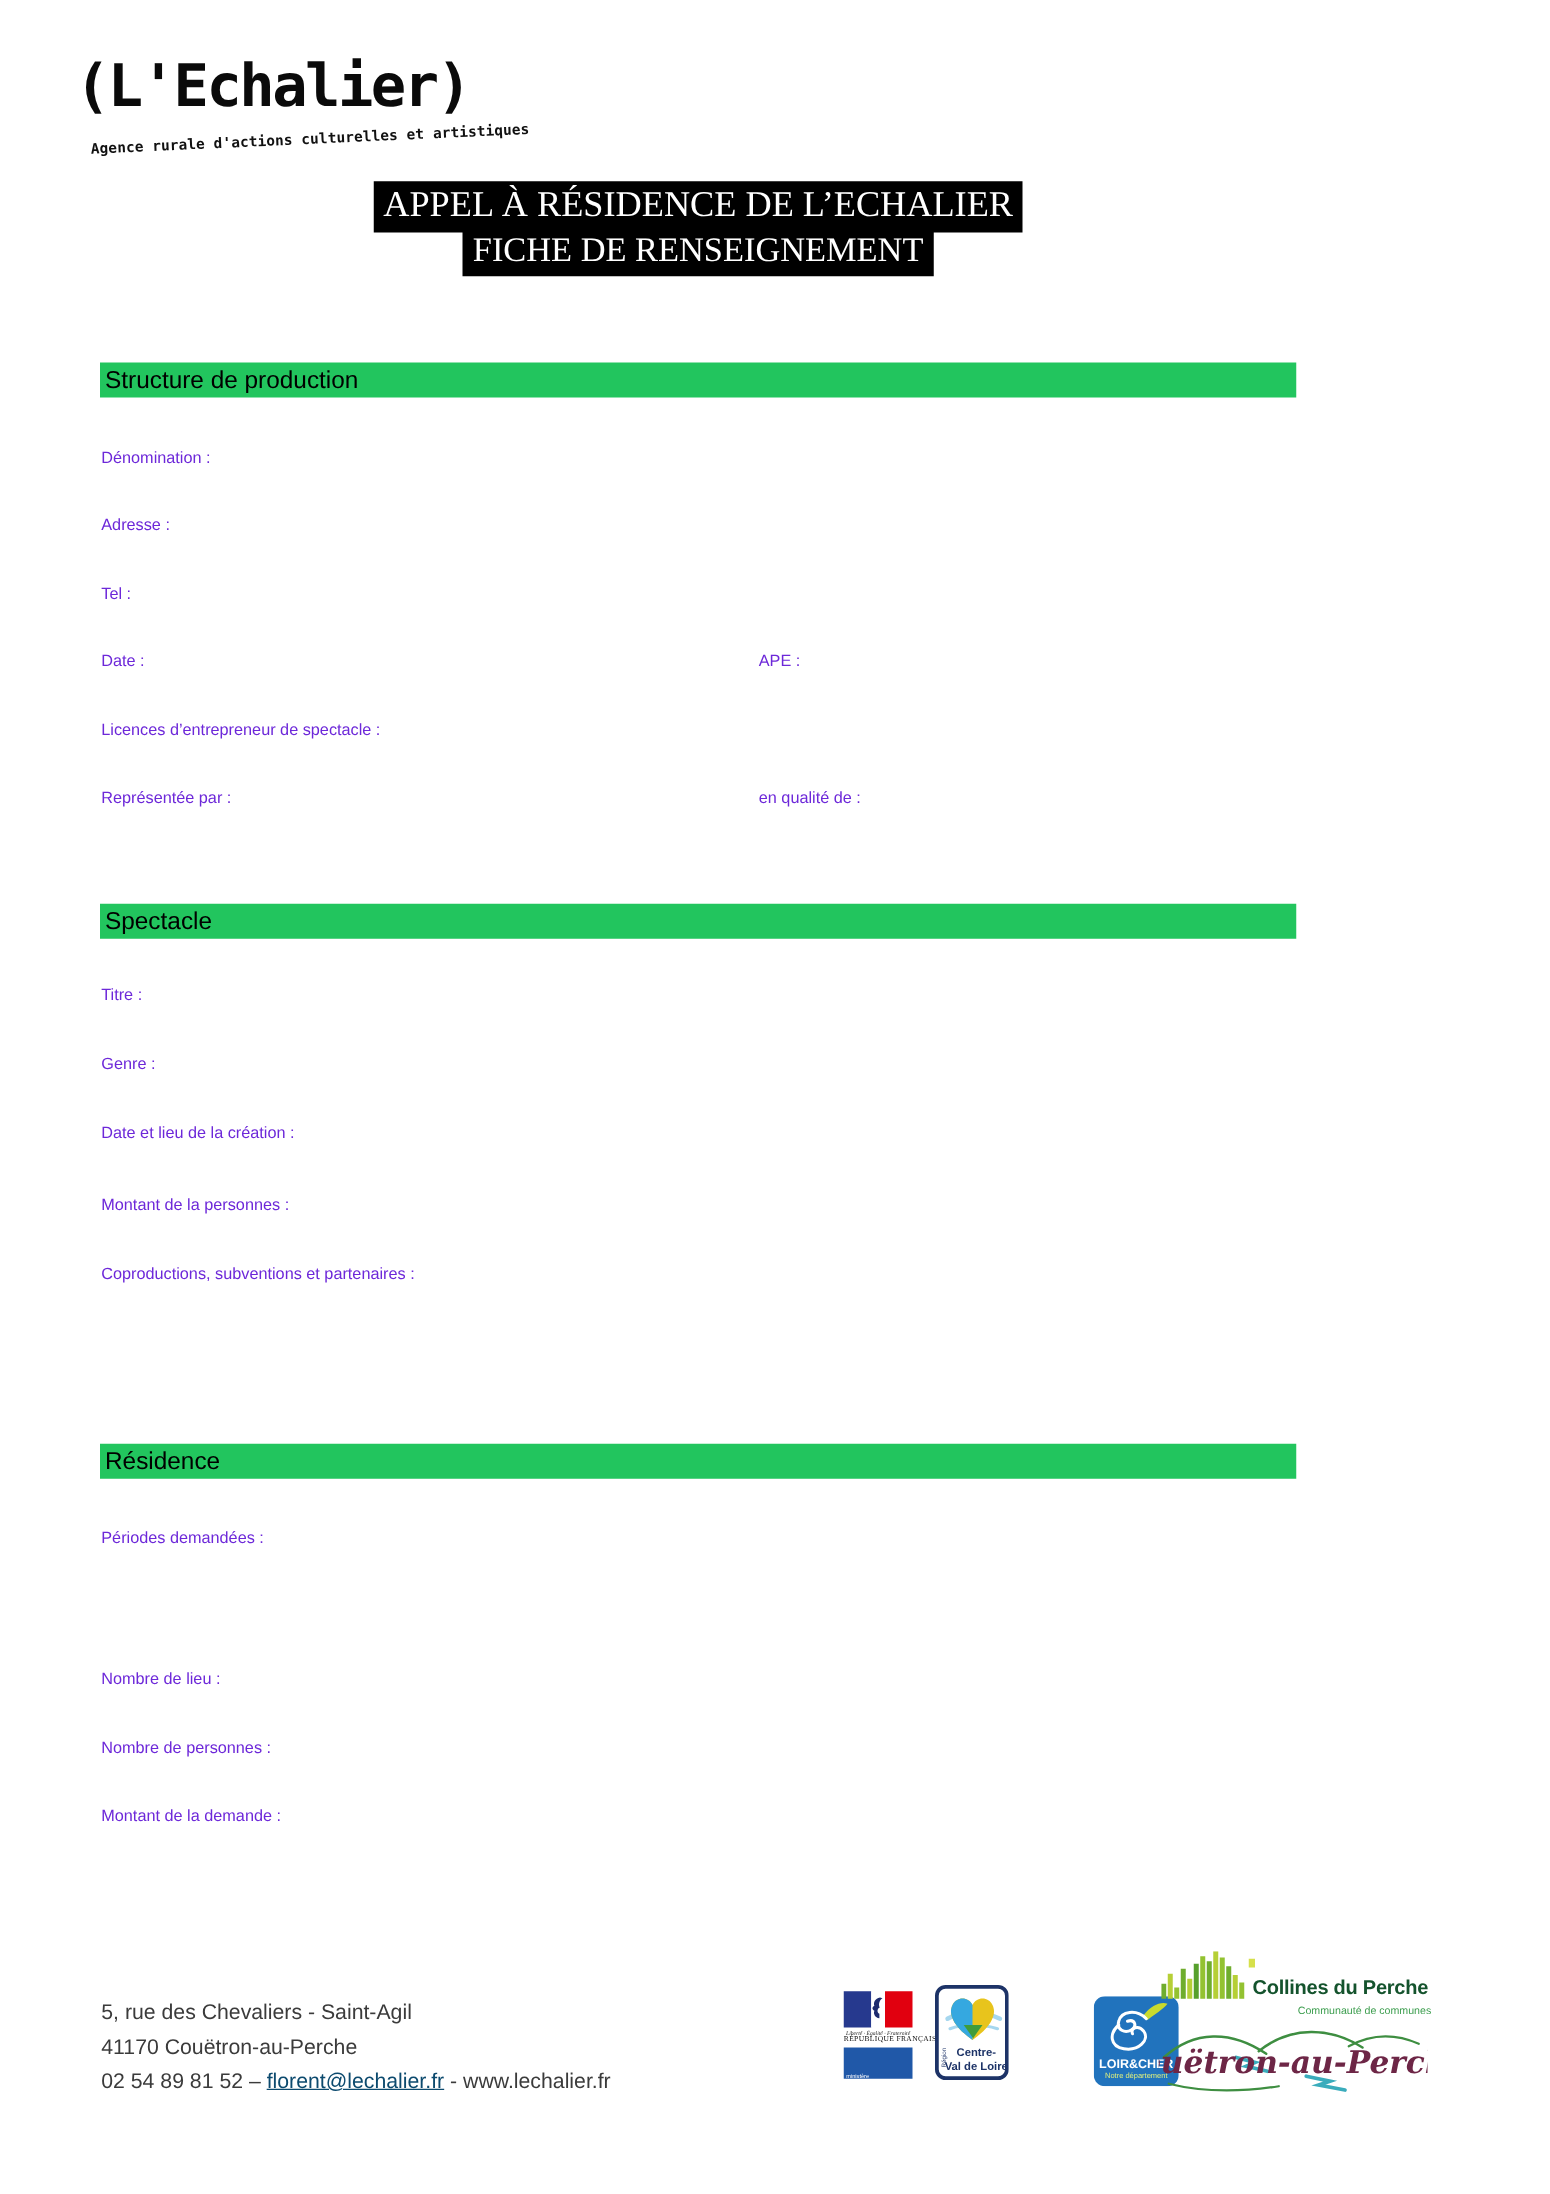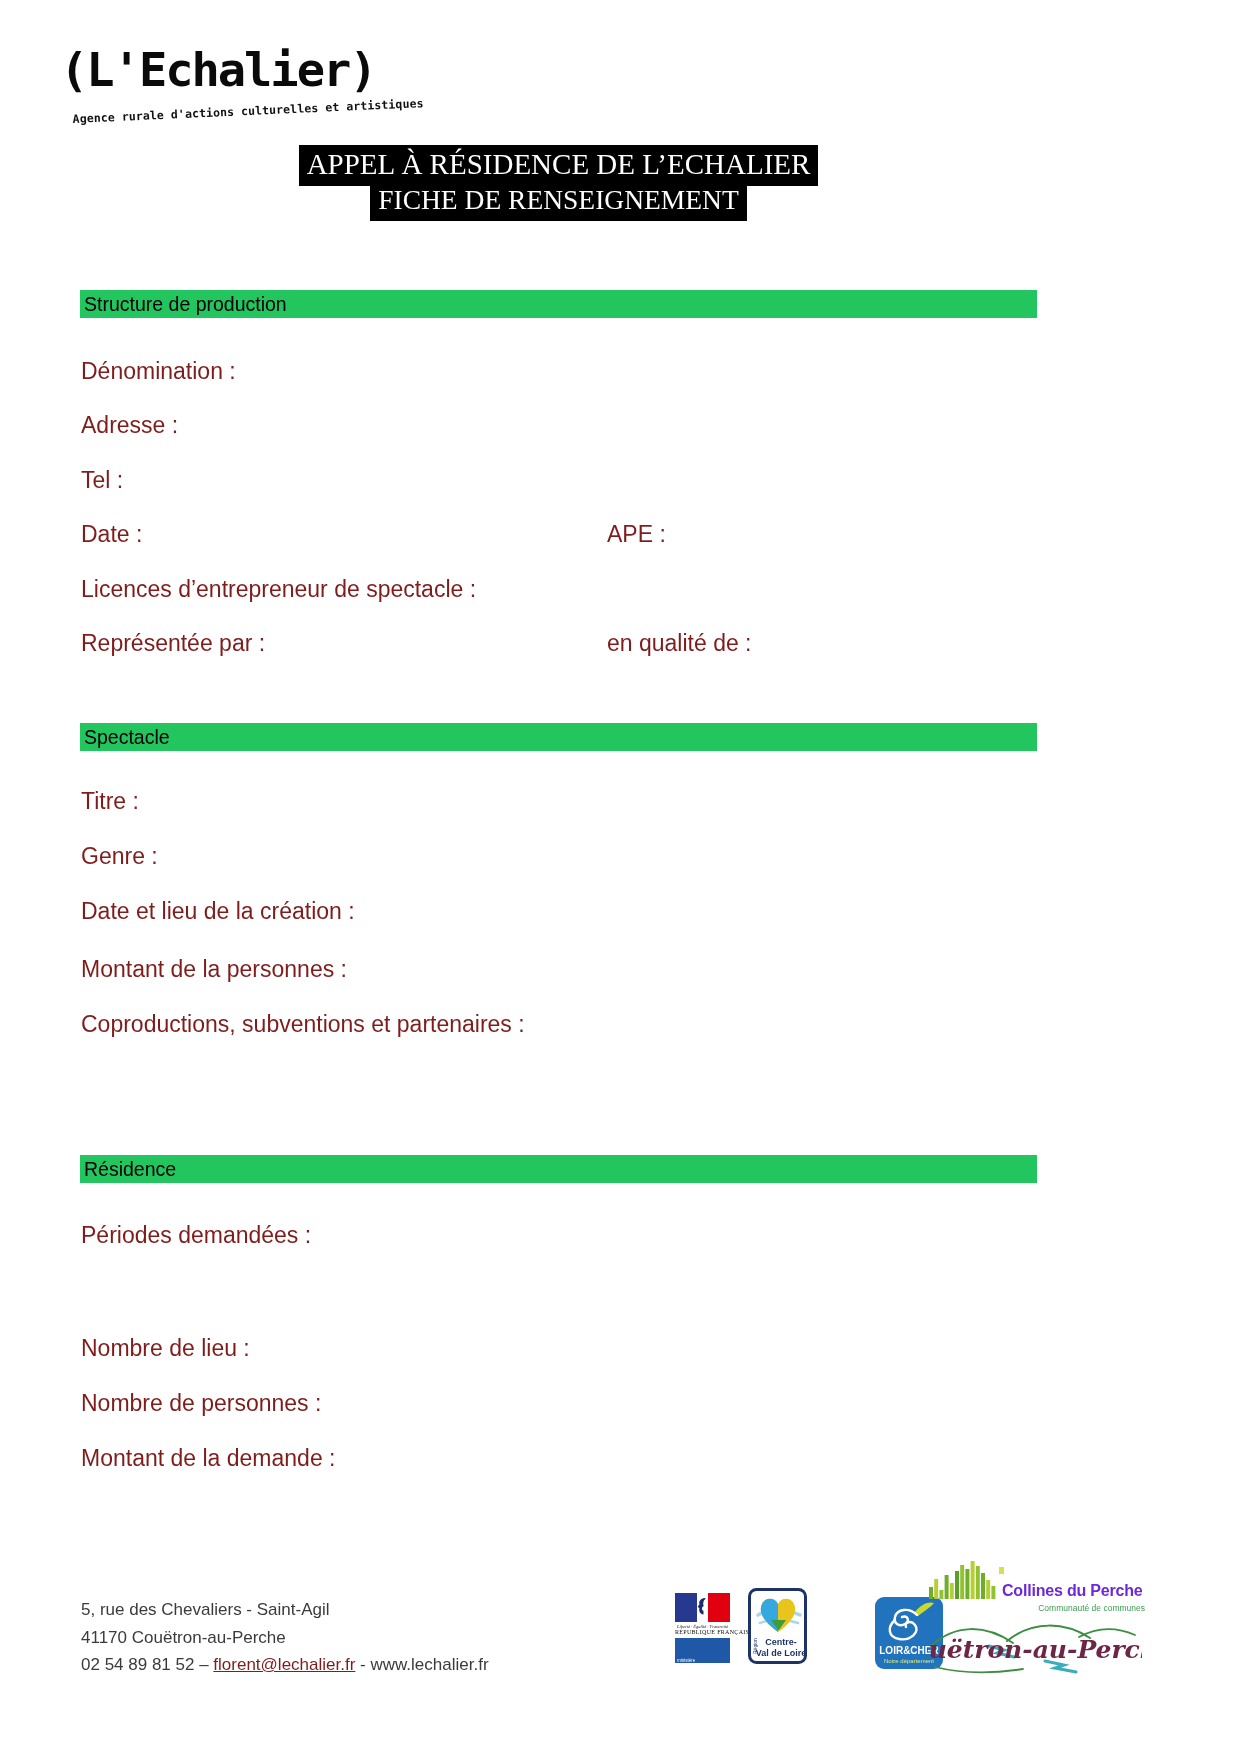--- a/index.html
+++ b/index.html
@@ -32,29 +32,29 @@
   .title-row2 { top:182px; } .title-row2 .bar { font-size:27.5px; padding-top:2px; }
 
   
   .section-bar {
     position:absolute; left:80px; width:957px; height:28px;
     background:#22c55e; color:#000; font-size:19.5px; line-height:29px;
     padding-left:4px; box-sizing:border-box; white-space:nowrap;
   }
 
   
-  .field { position:absolute; left:81px; font-size:23px; color:#7f1d1d; white-space:nowrap; }
+  .field { position:absolute; left:81px; font-size:13px; color:#6d28d9; white-space:nowrap; }
   .field.col2 { left:607px; }
 
   
   .footer-contact {
     position:absolute; left:81px; top:1596px;
     font-size:17px; line-height:27.5px; color:#3b3b3b; white-space:nowrap;
   }
-  .footer-contact a { color:#7f1d1d; text-decoration:underline; cursor:pointer; }
+  .footer-contact a { color:#0c4a6e; text-decoration:underline; cursor:pointer; }
 
   
   .rf-logo { position:absolute; left:675px; top:1593px; width:55px; font-family:"Liberation Serif", serif; }
   .rf-flag { position:relative; width:55px; height:29px; display:flex; }
   .rf-flag .b { flex:0 0 40%; background:#26398e; }
   .rf-flag .w { flex:0 0 20%; background:#ffffff; position:relative; }
   .rf-flag .r { flex:0 0 40%; background:#e1000f; }
   .rf-flag svg { position:absolute; left:-2px; top:3px; }
   .rf-motto { font-size:4.5px; text-align:center; color:#1a1a1a; margin-top:2px; font-style:italic; white-space:nowrap; }
   .rf-name  { font-size:6px; text-align:center; color:#111; letter-spacing:0.3px; white-space:nowrap; }
@@ -70,21 +70,21 @@
   .centre-logo { position:absolute; left:748px; top:1588px; }
 
   
   .lc-logo { position:absolute; left:833px; top:1597px;margin-left:42px; }
 
   
   .collines-logo { position:absolute; left:929px; top:1561px; width:215px; height:58px; }
   .collines-bars { position:absolute; left:0; top:0; }
   .collines-name {
     position:absolute; left:73px; top:21px; font-size:16px; font-weight:bold;
-    color:#6d28d9; white-space:nowrap; letter-spacing:-0.2px;
+    color:#14532d; white-space:nowrap; letter-spacing:-0.2px;
   }
   .collines-sub {
     position:absolute; left:76px; top:42px; width:140px; text-align:right;
     font-size:8.5px; color:#3d9e4f; white-space:nowrap;
   }
 
   
   .couetron-logo { position:absolute; left:927px; top:1616px; }
 </style>
 </head>

